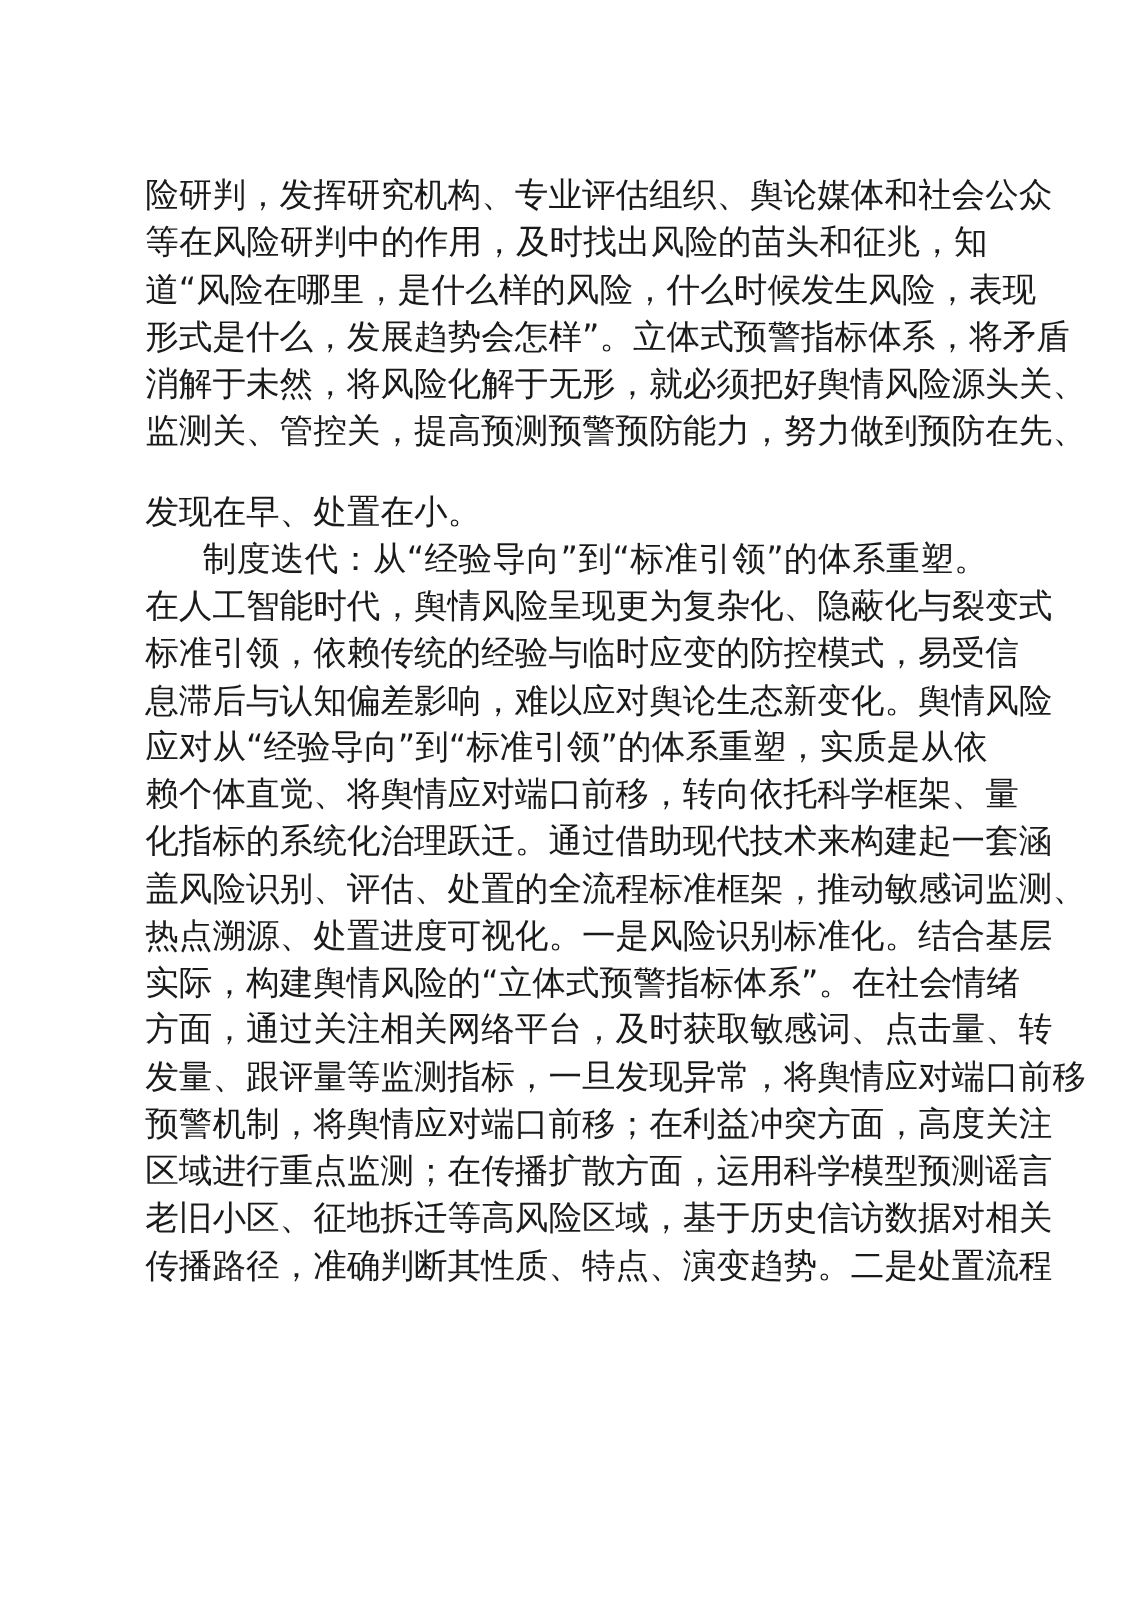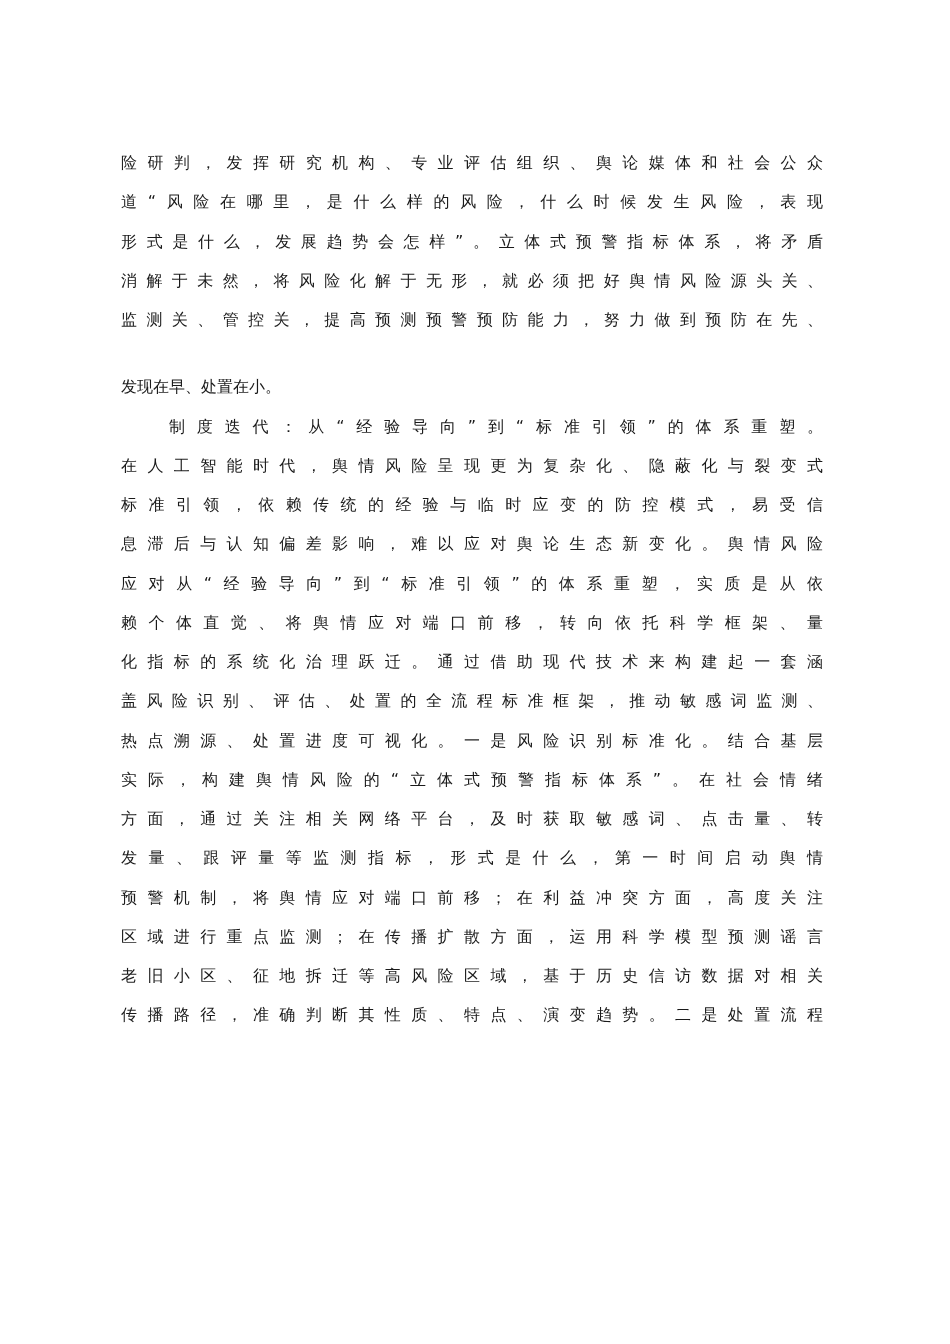--- a/index.html
+++ b/index.html
@@ -26,21 +26,21 @@
     .text-block {
       position: absolute;
       left: 121px;
       top: 143px;
       width: 702px;
     }
     .line {
       display: block;
       height: 39.25px;
       line-height: 39.25px;
-      font-size: 16px;
+      font-size: 28px;
       white-space: nowrap;
       text-align-last: justify;
       text-align: justify;
       width: 702px;
       overflow: visible;
     }
     .line.last {
       text-align-last: left;
       margin-top: 28px;
     }
@@ -50,40 +50,41 @@
     }
   </style>
 </head>
 <body>
 
 <div class="page">
   <div class="text-block">
 
     <div>
       <span class="line">险研判，发挥研究机构、专业评估组织、舆论媒体和社会公众</span>
+      <span class="line">等在风险研判中的作用，及时找出风险的苗头和征兆，知</span>
       <span class="line">道“风险在哪里，是什么样的风险，什么时候发生风险，表现</span>
       <span class="line">形式是什么，发展趋势会怎样”。立体式预警指标体系，将矛盾</span>
       <span class="line">消解于未然，将风险化解于无形，就必须把好舆情风险源头关、</span>
       <span class="line">监测关、管控关，提高预测预警预防能力，努力做到预防在先、</span>
       <span class="line last">发现在早、处置在小。</span>
     </div>
 
     <div>
       <span class="line indent">制度迭代：从“经验导向”到“标准引领”的体系重塑。</span>
       <span class="line">在人工智能时代，舆情风险呈现更为复杂化、隐蔽化与裂变式</span>
       <span class="line">标准引领，依赖传统的经验与临时应变的防控模式，易受信</span>
       <span class="line">息滞后与认知偏差影响，难以应对舆论生态新变化。舆情风险</span>
       <span class="line">应对从“经验导向”到“标准引领”的体系重塑，实质是从依</span>
       <span class="line">赖个体直觉、将舆情应对端口前移，转向依托科学框架、量</span>
       <span class="line">化指标的系统化治理跃迁。通过借助现代技术来构建起一套涵</span>
       <span class="line">盖风险识别、评估、处置的全流程标准框架，推动敏感词监测、</span>
       <span class="line">热点溯源、处置进度可视化。一是风险识别标准化。结合基层</span>
       <span class="line">实际，构建舆情风险的“立体式预警指标体系”。在社会情绪</span>
       <span class="line">方面，通过关注相关网络平台，及时获取敏感词、点击量、转</span>
-      <span class="line">发量、跟评量等监测指标，形式是什么，第一时间启动舆情</span>
+      <span class="line">发量、跟评量等监测指标，一旦发现异常，将舆情应对端口前移</span>
       <span class="line">预警机制，将舆情应对端口前移；在利益冲突方面，高度关注</span>
       <span class="line">区域进行重点监测；在传播扩散方面，运用科学模型预测谣言</span>
       <span class="line">老旧小区、征地拆迁等高风险区域，基于历史信访数据对相关</span>
       <span class="line">传播路径，准确判断其性质、特点、演变趋势。二是处置流程</span>
     </div>
 
   </div>
 </div>
 
 </body></html>

